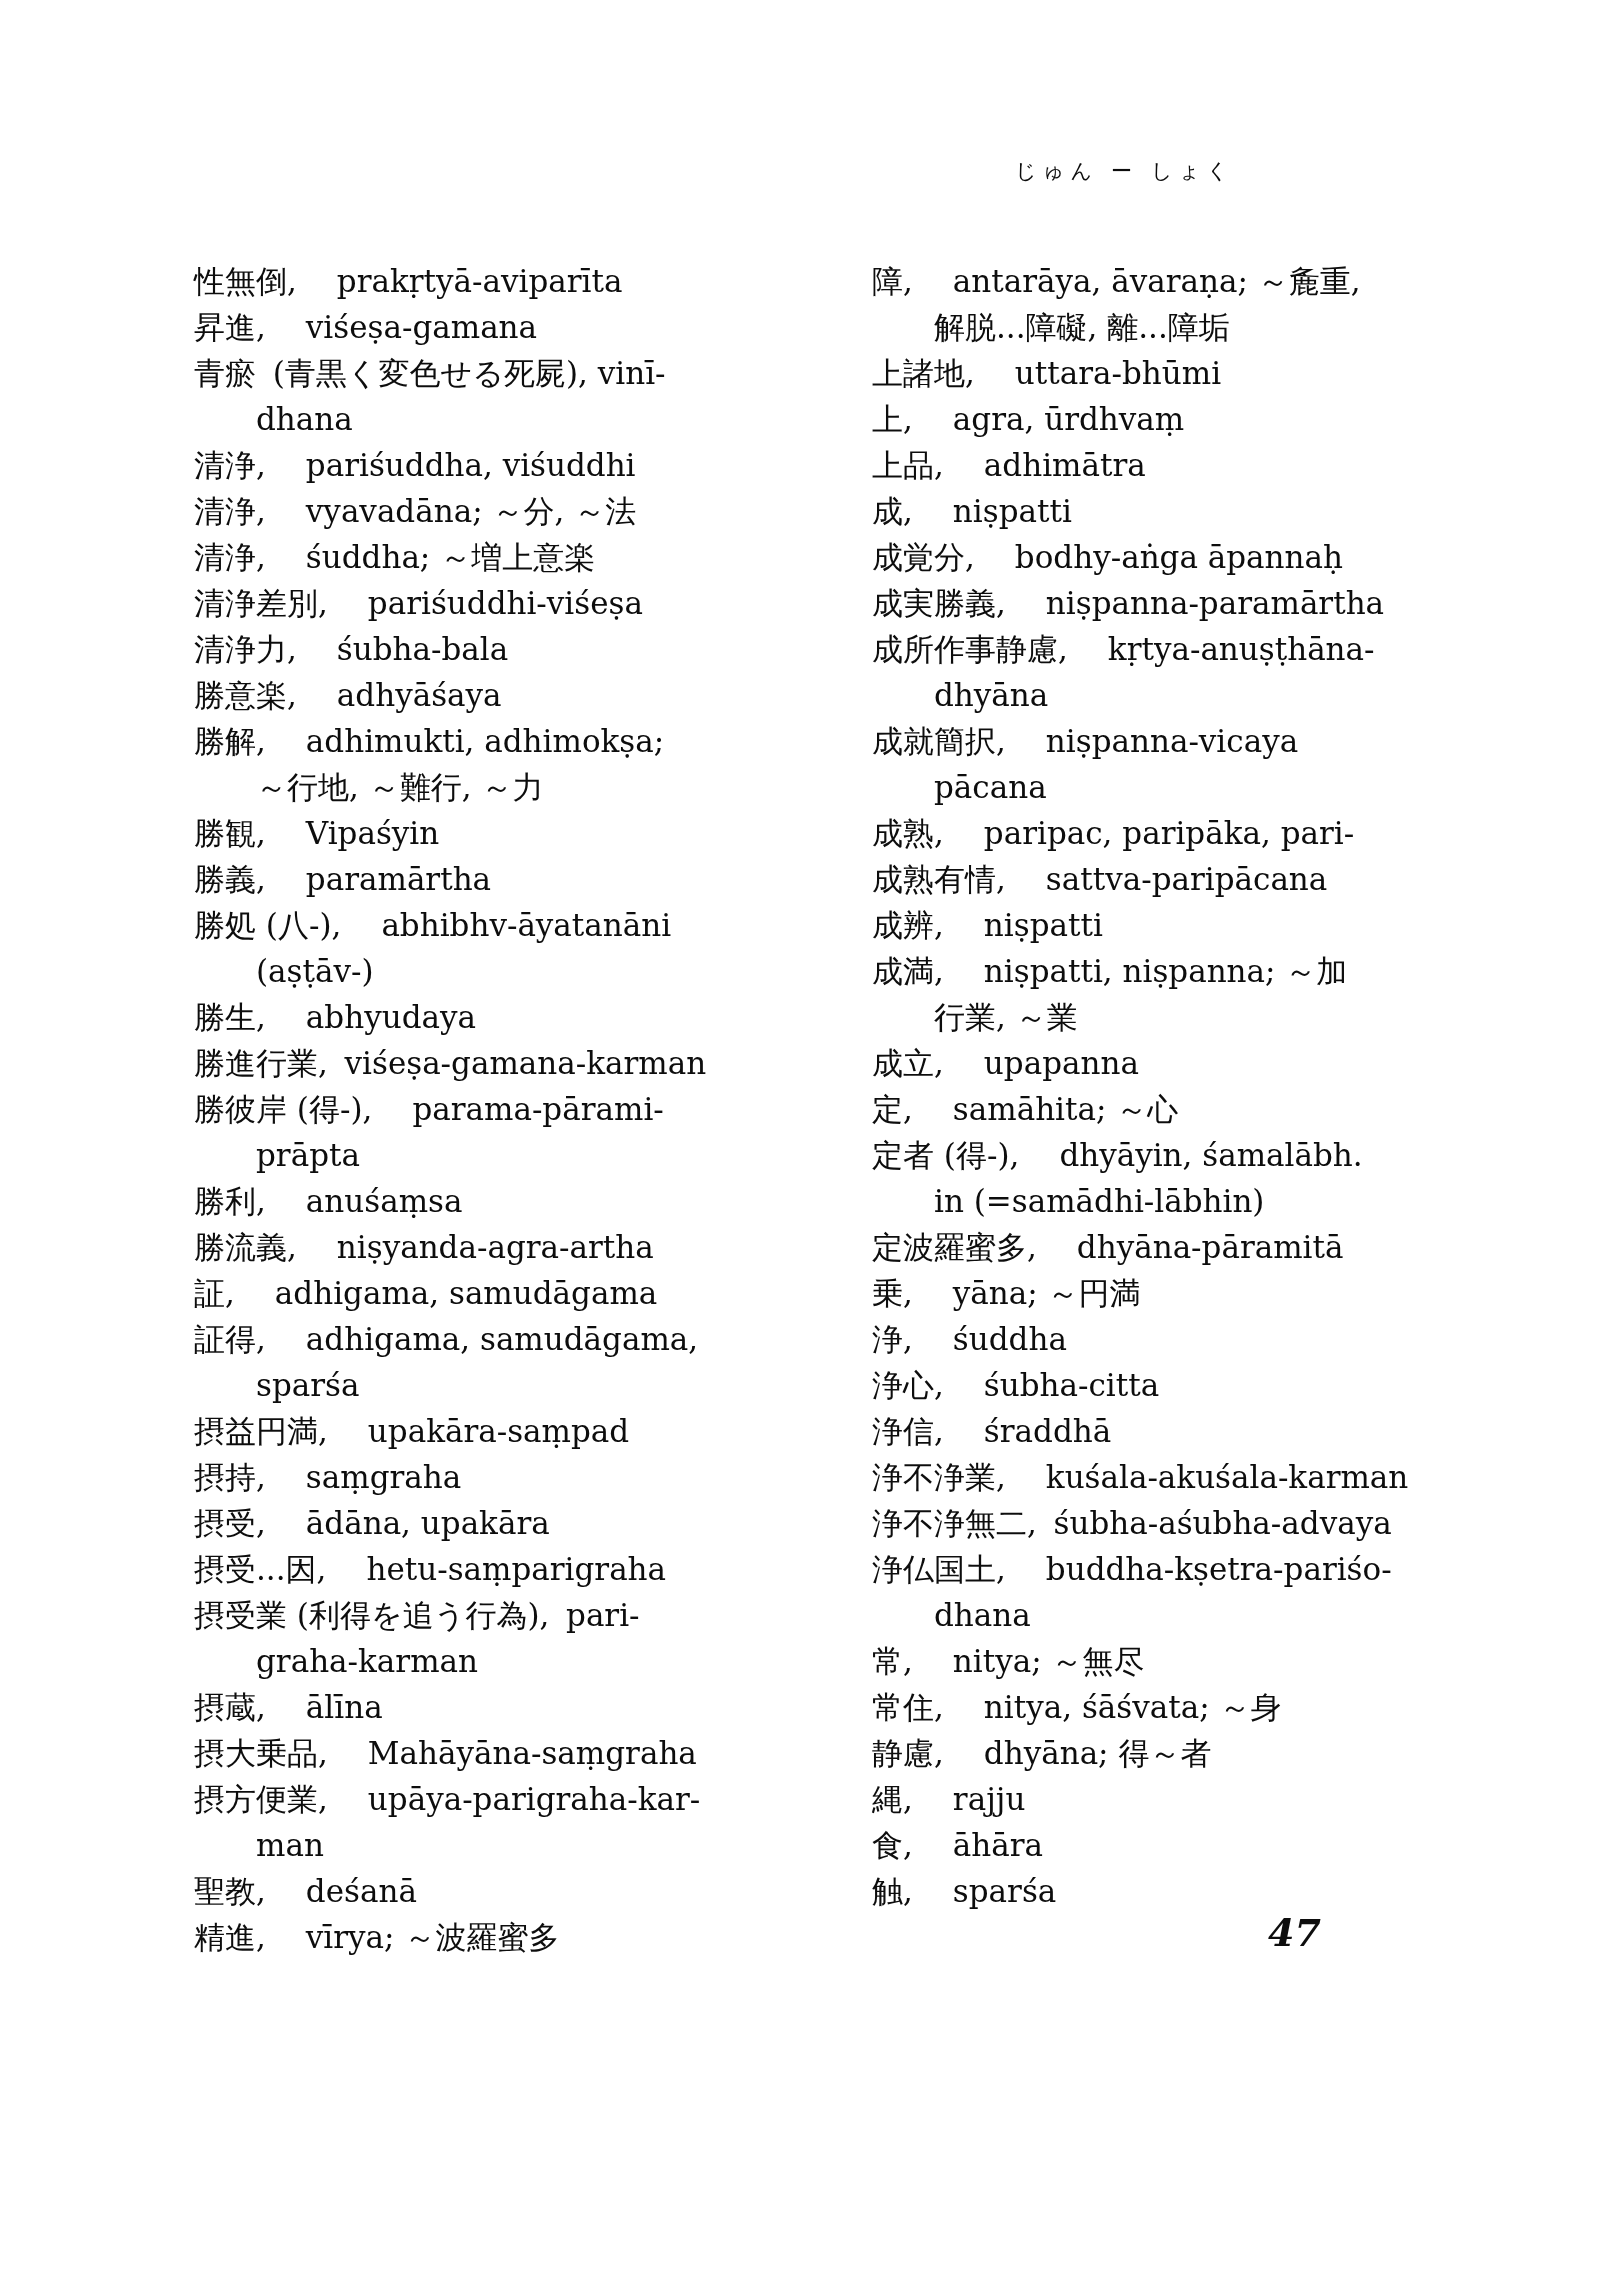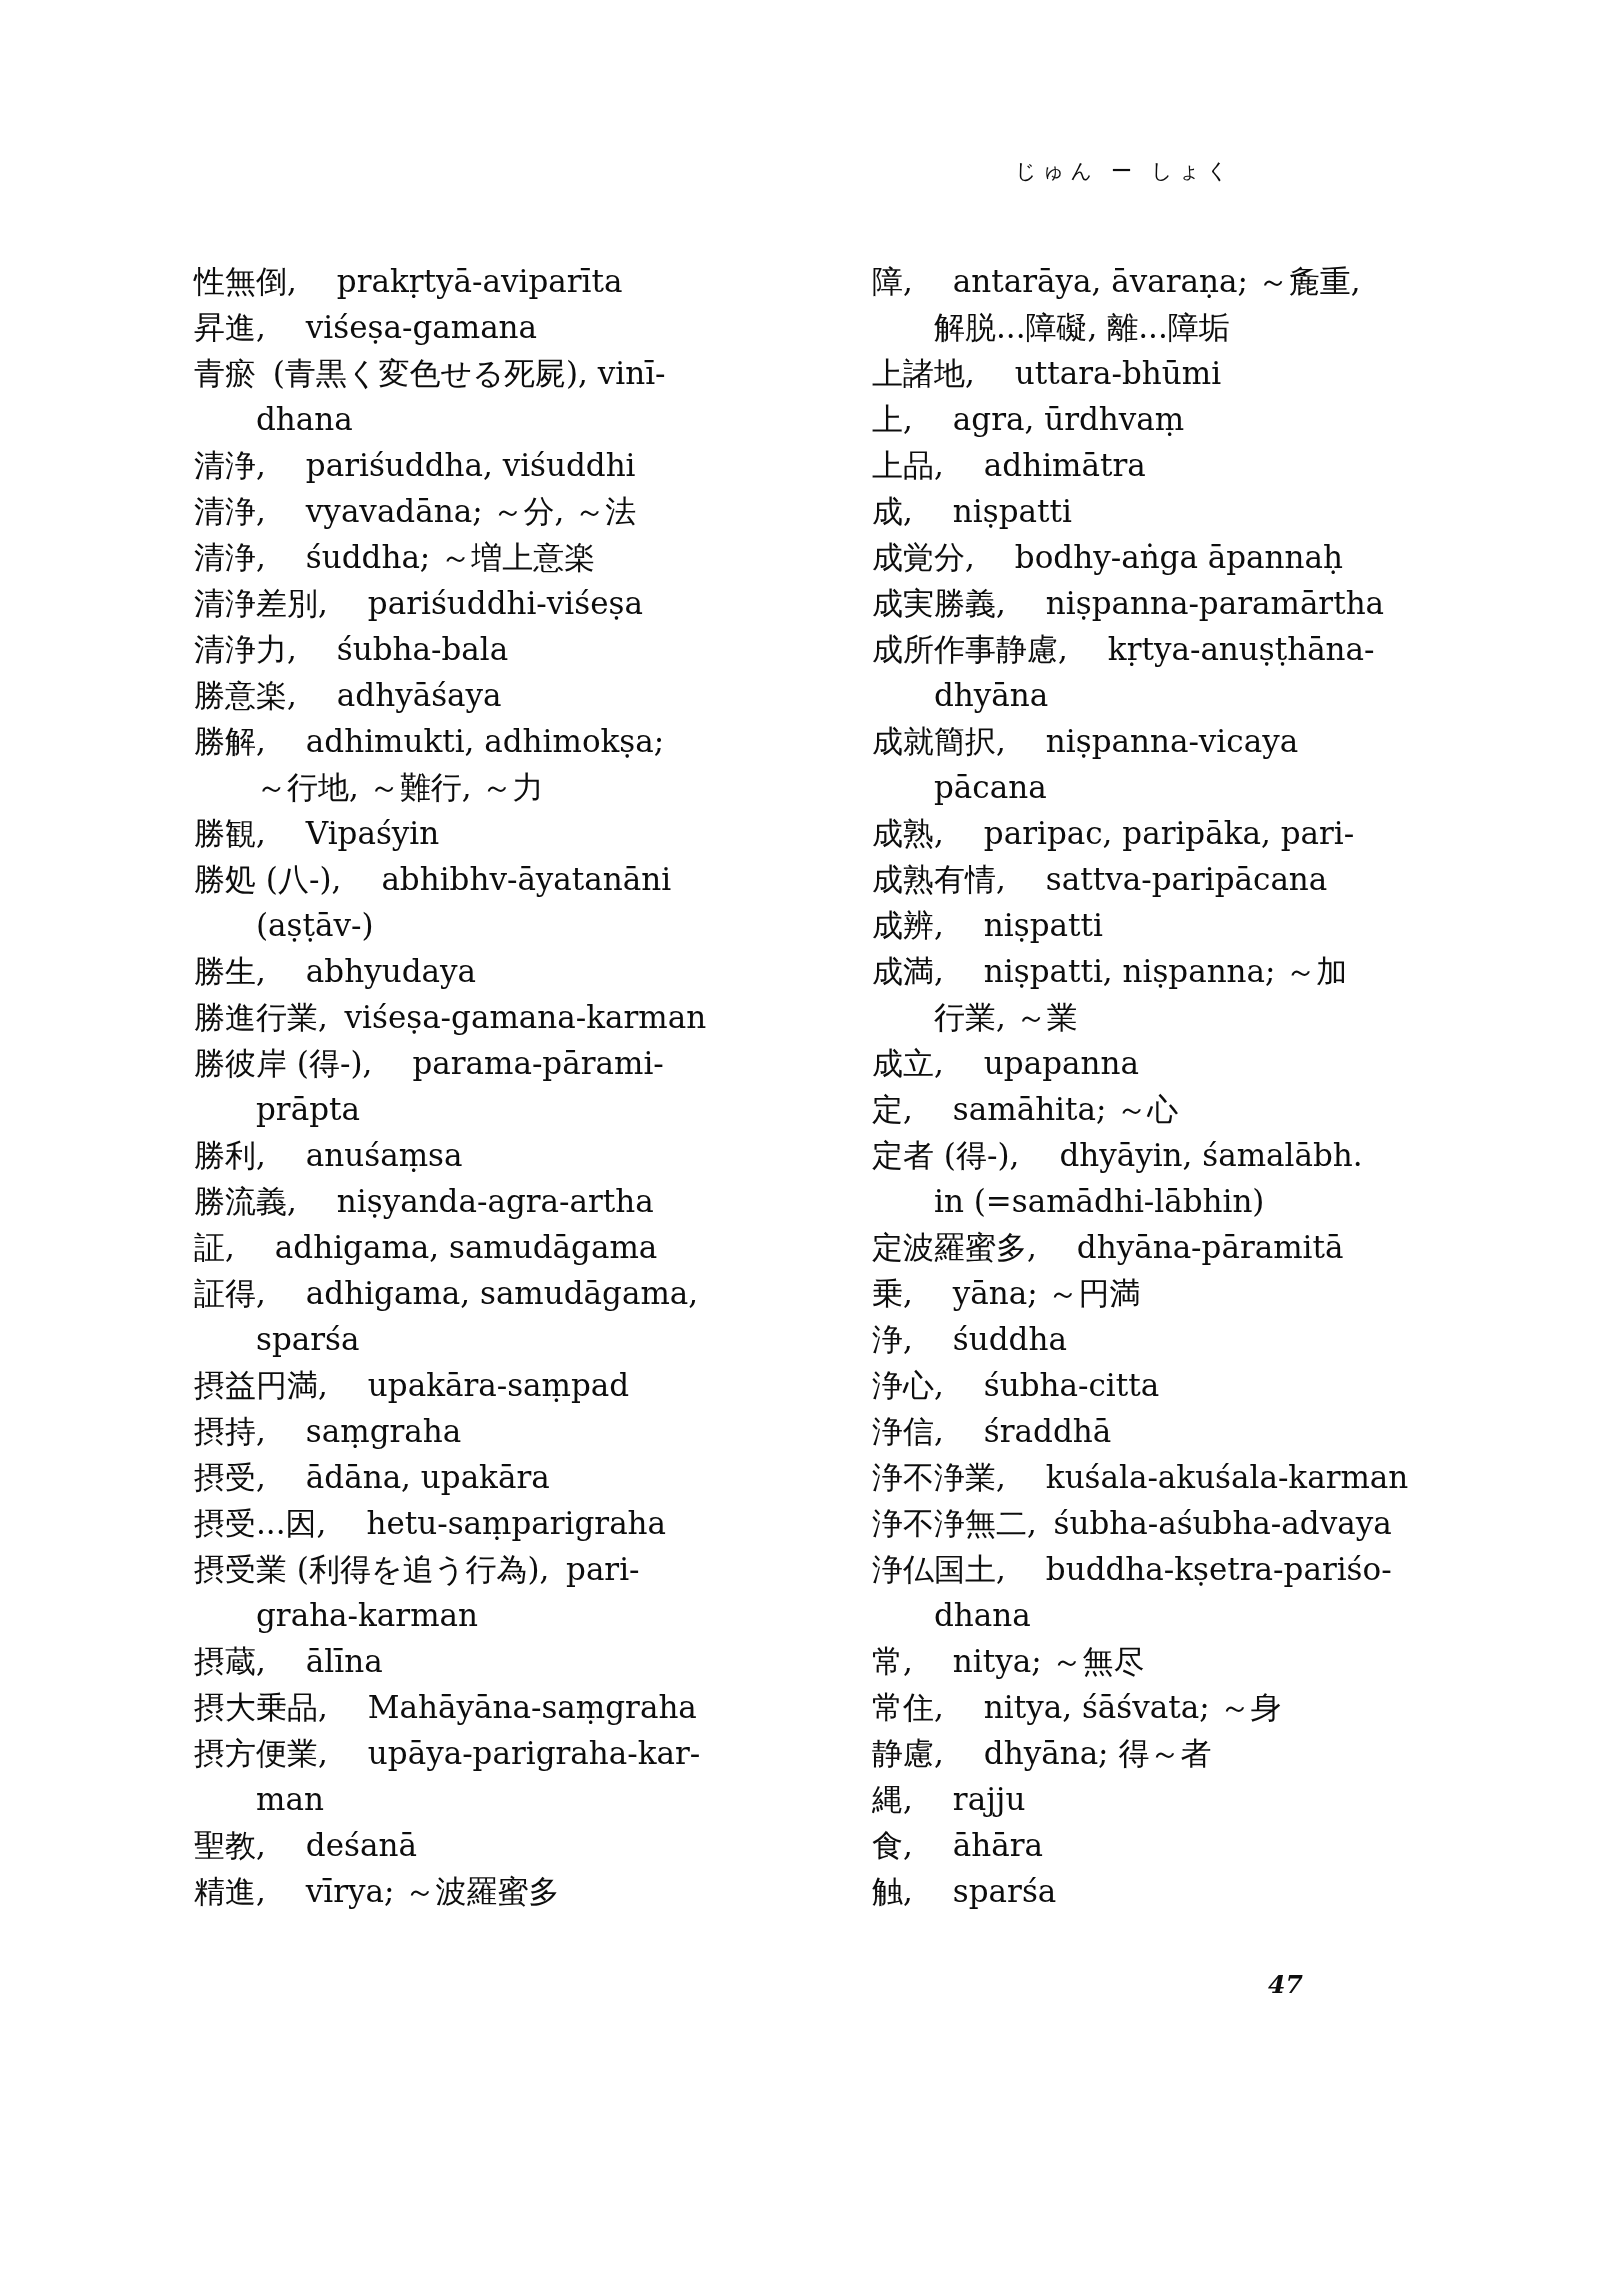--- a/index.html
+++ b/index.html
@@ -38,22 +38,22 @@
     font-size: 31px;
     white-space: nowrap;
   }
   .line.indent { padding-left: 62px; }
   .head { margin-right: 40px; }
   .head.gap-s { margin-right: 16.7px; }
   .body-text { }
   .pagenum {
     position: absolute;
     left: 1268px;
-    top: 1970px;
-    font-size: 25px;
+    top: 1910px;
+    font-size: 38px;
     font-style: italic;
     font-weight: bold;
   }
 </style>
 </head>
 <body>
 
 <div class="page">
   <div class="header">じゅん ー しょく</div>
 
@@ -64,20 +64,21 @@
       <div class="line indent"><span class="body-text">dhana</span></div>
       <div class="line"><span class="head">清浄,</span><span class="body-text">pariśuddha, viśuddhi</span></div>
       <div class="line"><span class="head">清浄,</span><span class="body-text">vyavadāna; ～分, ～法</span></div>
       <div class="line"><span class="head">清浄,</span><span class="body-text">śuddha; ～増上意楽</span></div>
       <div class="line"><span class="head">清浄差別,</span><span class="body-text">pariśuddhi-viśeṣa</span></div>
       <div class="line"><span class="head">清浄力,</span><span class="body-text">śubha-bala</span></div>
       <div class="line"><span class="head">勝意楽,</span><span class="body-text">adhyāśaya</span></div>
       <div class="line"><span class="head">勝解,</span><span class="body-text">adhimukti, adhimokṣa;</span></div>
       <div class="line indent"><span class="body-text">～行地, ～難行, ～力</span></div>
       <div class="line"><span class="head">勝観,</span><span class="body-text">Vipaśyin</span></div>
+      <div class="line"><span class="head">勝義,</span><span class="body-text">paramārtha</span></div>
       <div class="line"><span class="head">勝処 (八-),</span><span class="body-text">abhibhv-āyatanāni</span></div>
       <div class="line indent"><span class="body-text">(aṣṭāv-)</span></div>
       <div class="line"><span class="head">勝生,</span><span class="body-text">abhyudaya</span></div>
       <div class="line"><span class="head gap-s">勝進行業,</span><span class="body-text">viśeṣa-gamana-karman</span></div>
       <div class="line"><span class="head">勝彼岸 (得-),</span><span class="body-text">parama-pārami-</span></div>
       <div class="line indent"><span class="body-text">prāpta</span></div>
       <div class="line"><span class="head">勝利,</span><span class="body-text">anuśaṃsa</span></div>
       <div class="line"><span class="head">勝流義,</span><span class="body-text">niṣyanda-agra-artha</span></div>
       <div class="line"><span class="head">証,</span><span class="body-text">adhigama, samudāgama</span></div>
       <div class="line"><span class="head">証得,</span><span class="body-text">adhigama, samudāgama,</span></div>

